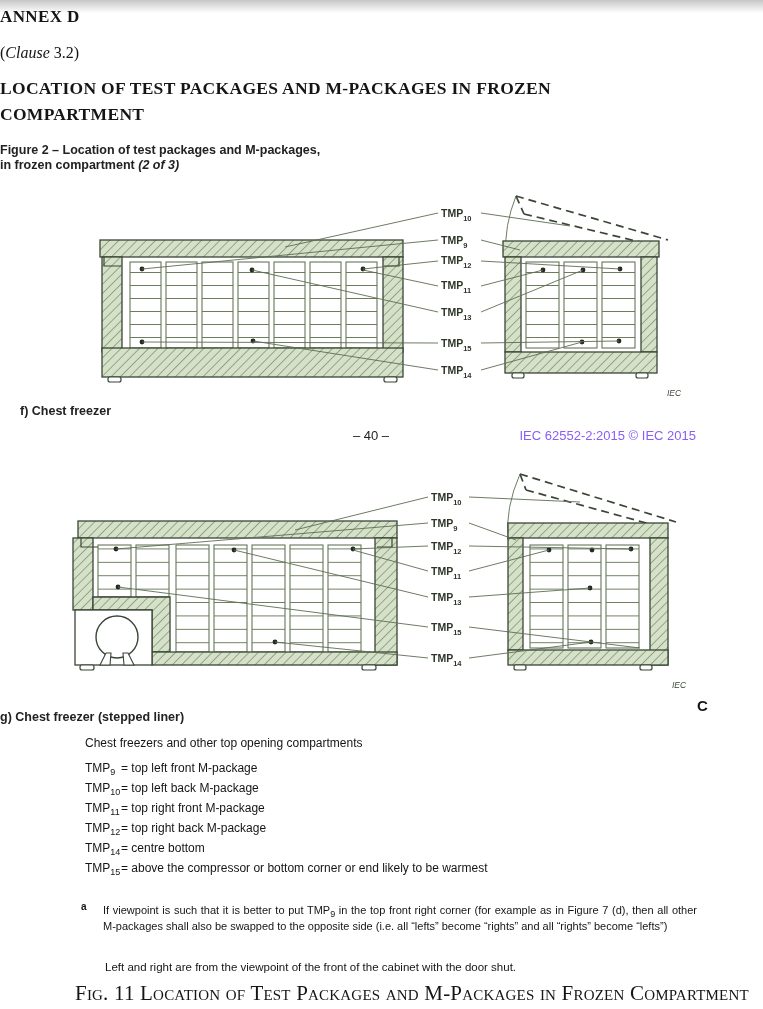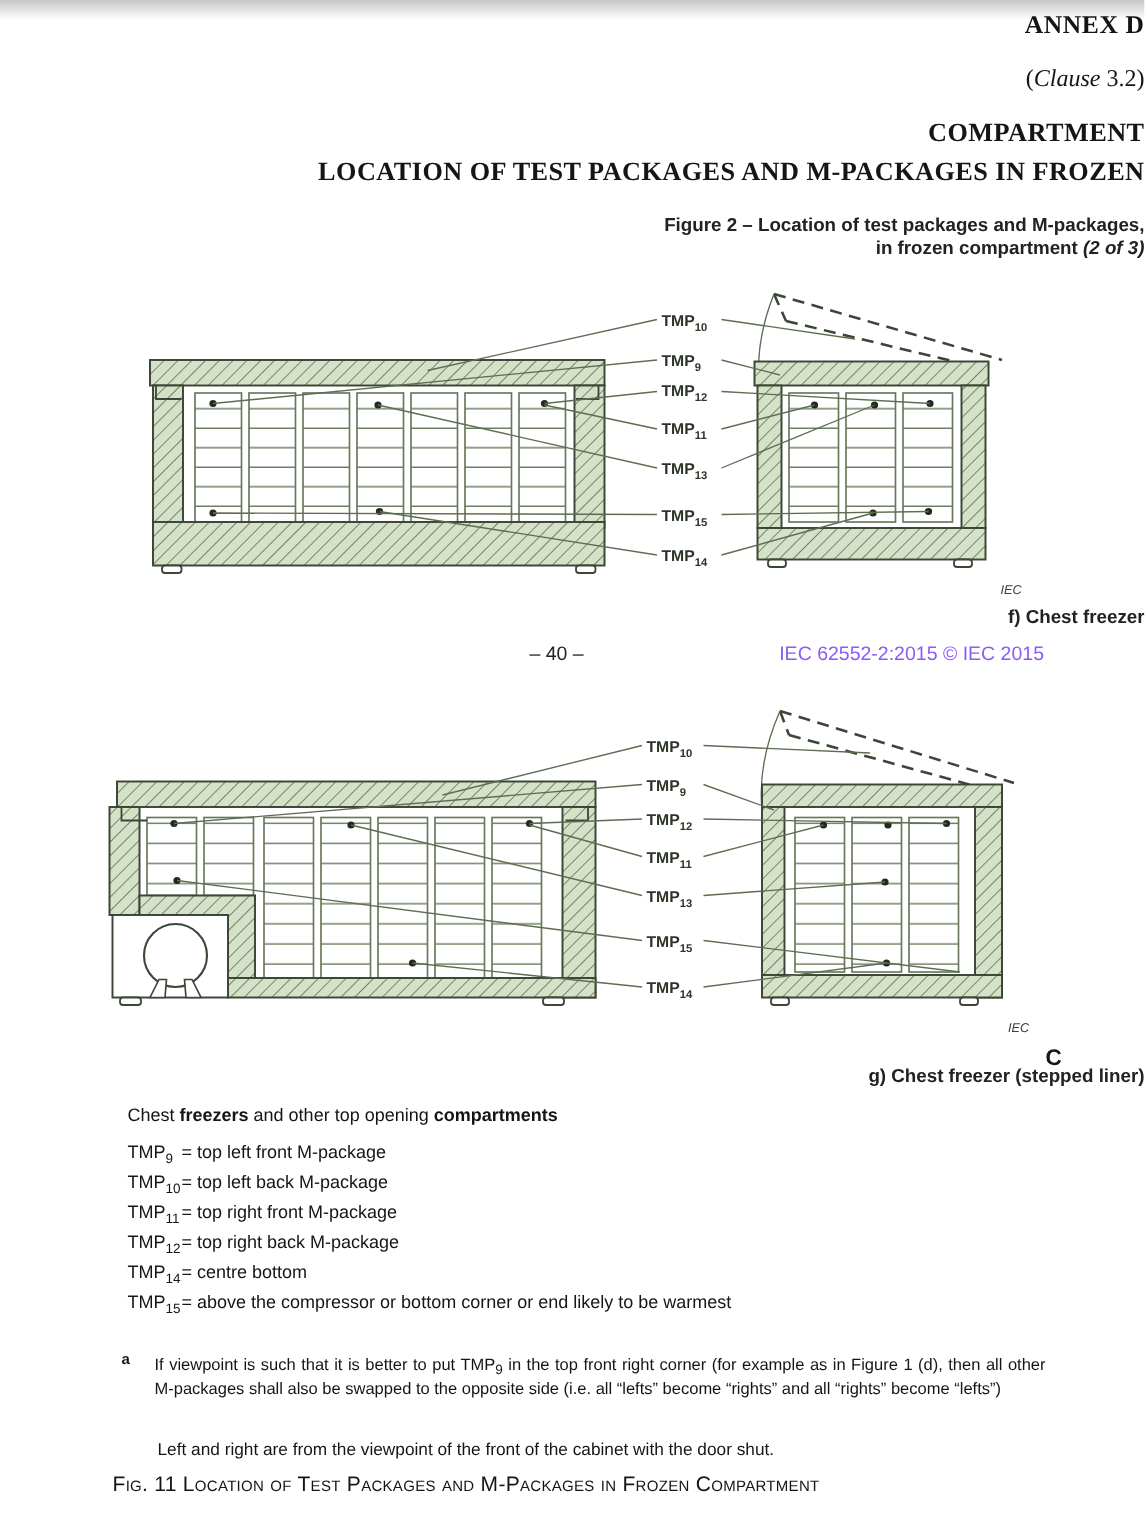--- a/index.html
+++ b/index.html
@@ -2,64 +2,64 @@
 <html><head>
 <meta charset="utf-8">
 <style>
   html,body{margin:0;padding:0;}
   body{
     width:763px;height:1009px;position:relative;overflow:hidden;
     background:#ffffff;color:#151515;
     font-family:"Liberation Sans",sans-serif;
   }
   .abs{position:absolute;}
-  .ctr{left:0;right:0;text-align:right;}
+  .ctr{left:0;right:0;text-align:left;}
   .serif{font-family:"Liberation Serif",serif;}
   .topshade{left:0;top:0;width:763px;height:13px;
     background:linear-gradient(#c6c6c6,#ffffff);}
   .annex{top:7px;font-size:17px;font-weight:bold;letter-spacing:.4px;}
   .clause{top:44px;font-size:16px;}
   .clause .it{font-style:italic;}
   .doctitle{top:75px;font-size:17.5px;font-weight:bold;line-height:26px;letter-spacing:.3px;}
   .figcap{top:143px;font-size:12.5px;font-weight:bold;line-height:14.5px;color:#222;}
   .figcap .it{font-style:italic;}
   .subcap{font-size:12.5px;font-weight:bold;color:#222;}
   .fcap{top:404px;padding-left:20px;}
   .gcap{top:695px;margin-top:15px;}
   .pgnum{top:428px;left:341px;width:60px;text-align:center;font-size:13px;color:#222;}
   .docref{top:428px;right:67px;font-size:13px;color:#8b5cf6;}
   .margin-c{top:697px;left:697px;font-size:15px;font-weight:bold;}
   .noteshead{top:736px;left:85px;font-size:12px;}
-  .noteshead b{font-weight:bold;}
+  .noteshead b{font-weight:normal;}
   .defs{top:759px;left:85px;font-size:12px;}
   .defrow{line-height:19.9px;white-space:nowrap;}
   .tmpcell{display:inline-block;width:36px;}
   sub.s{font-size:9px;vertical-align:-3px;line-height:0;}
   .fnmark{top:901px;left:81px;font-size:10px;font-weight:bold;}
   .fntext{top:903px;left:103px;width:594px;font-size:11px;line-height:15.5px;text-align:justify;}
   .viewpt{top:961px;left:85px;font-size:11.5px;margin-left:20px;}
   .pagefooter{top:981px;left:75px;width:640px;
-    font-family:Liberation Sans, sans-serif;font-variant:small-caps;
-    font-size:14px;letter-spacing:.2px;white-space:nowrap;}
+    font-family:Liberation Serif, serif;font-variant:small-caps;
+    font-size:21px;letter-spacing:.2px;white-space:nowrap;}
   .tmplbl{font-family:"Liberation Sans",sans-serif;font-weight:bold;font-size:10.5px;fill:#2c3528;}
   .tsub{font-size:7.5px;font-weight:bold;}
   .iecmark{font-family:"Liberation Sans",sans-serif;font-style:italic;font-size:8.5px;fill:#394535;}
 </style>
 </head>
 <body>
 
 <div class="abs topshade"></div>
 
 <div class="abs ctr serif annex">ANNEX D</div>
 
 <div class="abs ctr serif clause"><span>(</span><span class="it">Clause</span><span> 3.2)</span></div>
 
 <div class="abs ctr serif doctitle">
+  <div>LOCATION OF TEST PACKAGES AND M-PACKAGES IN FROZEN</div>
   <div>COMPARTMENT</div>
-  <div>LOCATION OF TEST PACKAGES AND M-PACKAGES IN FROZEN</div>
 </div>
 
 <div class="abs ctr figcap">
   <div>Figure 2 – Location of test packages and M-packages,</div>
   <div><span>in frozen compartment </span><span class="it">(2 of 3)</span></div>
 </div>
 
 <svg class="abs" style="left:90px;top:188px" width="610" height="212" viewBox="90 188 610 212">
   <defs>
     <pattern id="hatchF" patternUnits="userSpaceOnUse" width="6.5" height="6.5" patternTransform="rotate(45)">
@@ -282,17 +282,17 @@
 <div class="abs defs">
   <div class="defrow"><span class="tmpcell"><span>TMP</span><sub class="s">9</sub></span><span>= top left front M-package</span></div>
   <div class="defrow"><span class="tmpcell"><span>TMP</span><sub class="s">10</sub></span><span>= top left back M-package</span></div>
   <div class="defrow"><span class="tmpcell"><span>TMP</span><sub class="s">11</sub></span><span>= top right front M-package</span></div>
   <div class="defrow"><span class="tmpcell"><span>TMP</span><sub class="s">12</sub></span><span>= top right back M-package</span></div>
   <div class="defrow"><span class="tmpcell"><span>TMP</span><sub class="s">14</sub></span><span>= centre bottom</span></div>
   <div class="defrow"><span class="tmpcell"><span>TMP</span><sub class="s">15</sub></span><span>= above the compressor or bottom corner or end likely to be warmest</span></div>
 </div>
 
 <div class="abs fnmark">a</div>
-<div class="abs fntext"><span>If viewpoint is such that it is better to put TMP</span><sub class="s">9</sub><span> in the top front right corner (for example as in Figure 1 (d), then all other M-packages shall also be swapped to the opposite side (i.e. all “lefts” become “rights” and all “rights” become “lefts”)</span></div>
+<div class="abs fntext"><span>If viewpoint is such that it is better to put TMP</span><sub class="s">9</sub><span> in the top front right corner (for example as in Figure 7 (d), then all other M-packages shall also be swapped to the opposite side (i.e. all “lefts” become “rights” and all “rights” become “lefts”)</span></div>
 
 <div class="abs viewpt">Left and right are from the viewpoint of the front of the cabinet with the door shut.</div>
 
 <div class="abs pagefooter">Fig. 11 Location of Test Packages and M-Packages in Frozen Compartment</div>
 
 </body></html>

